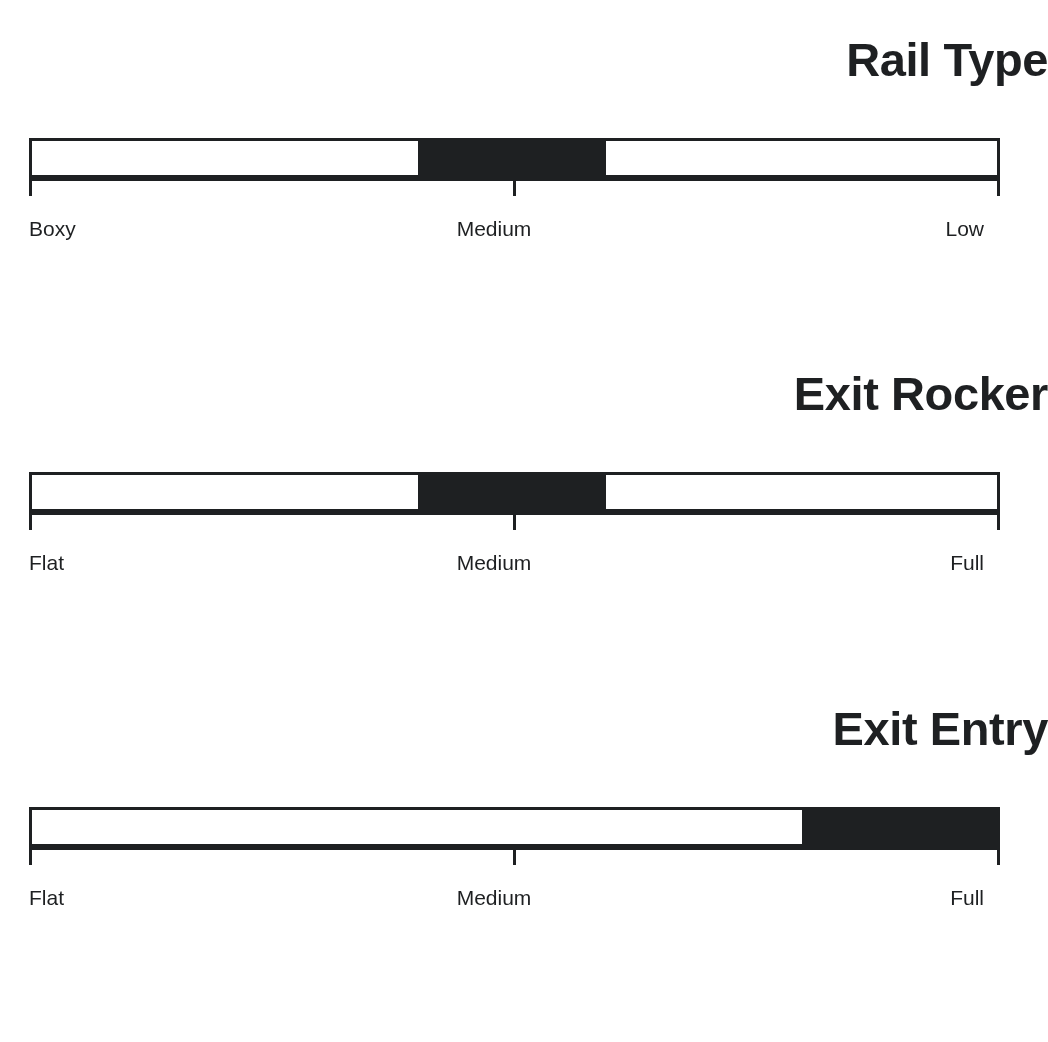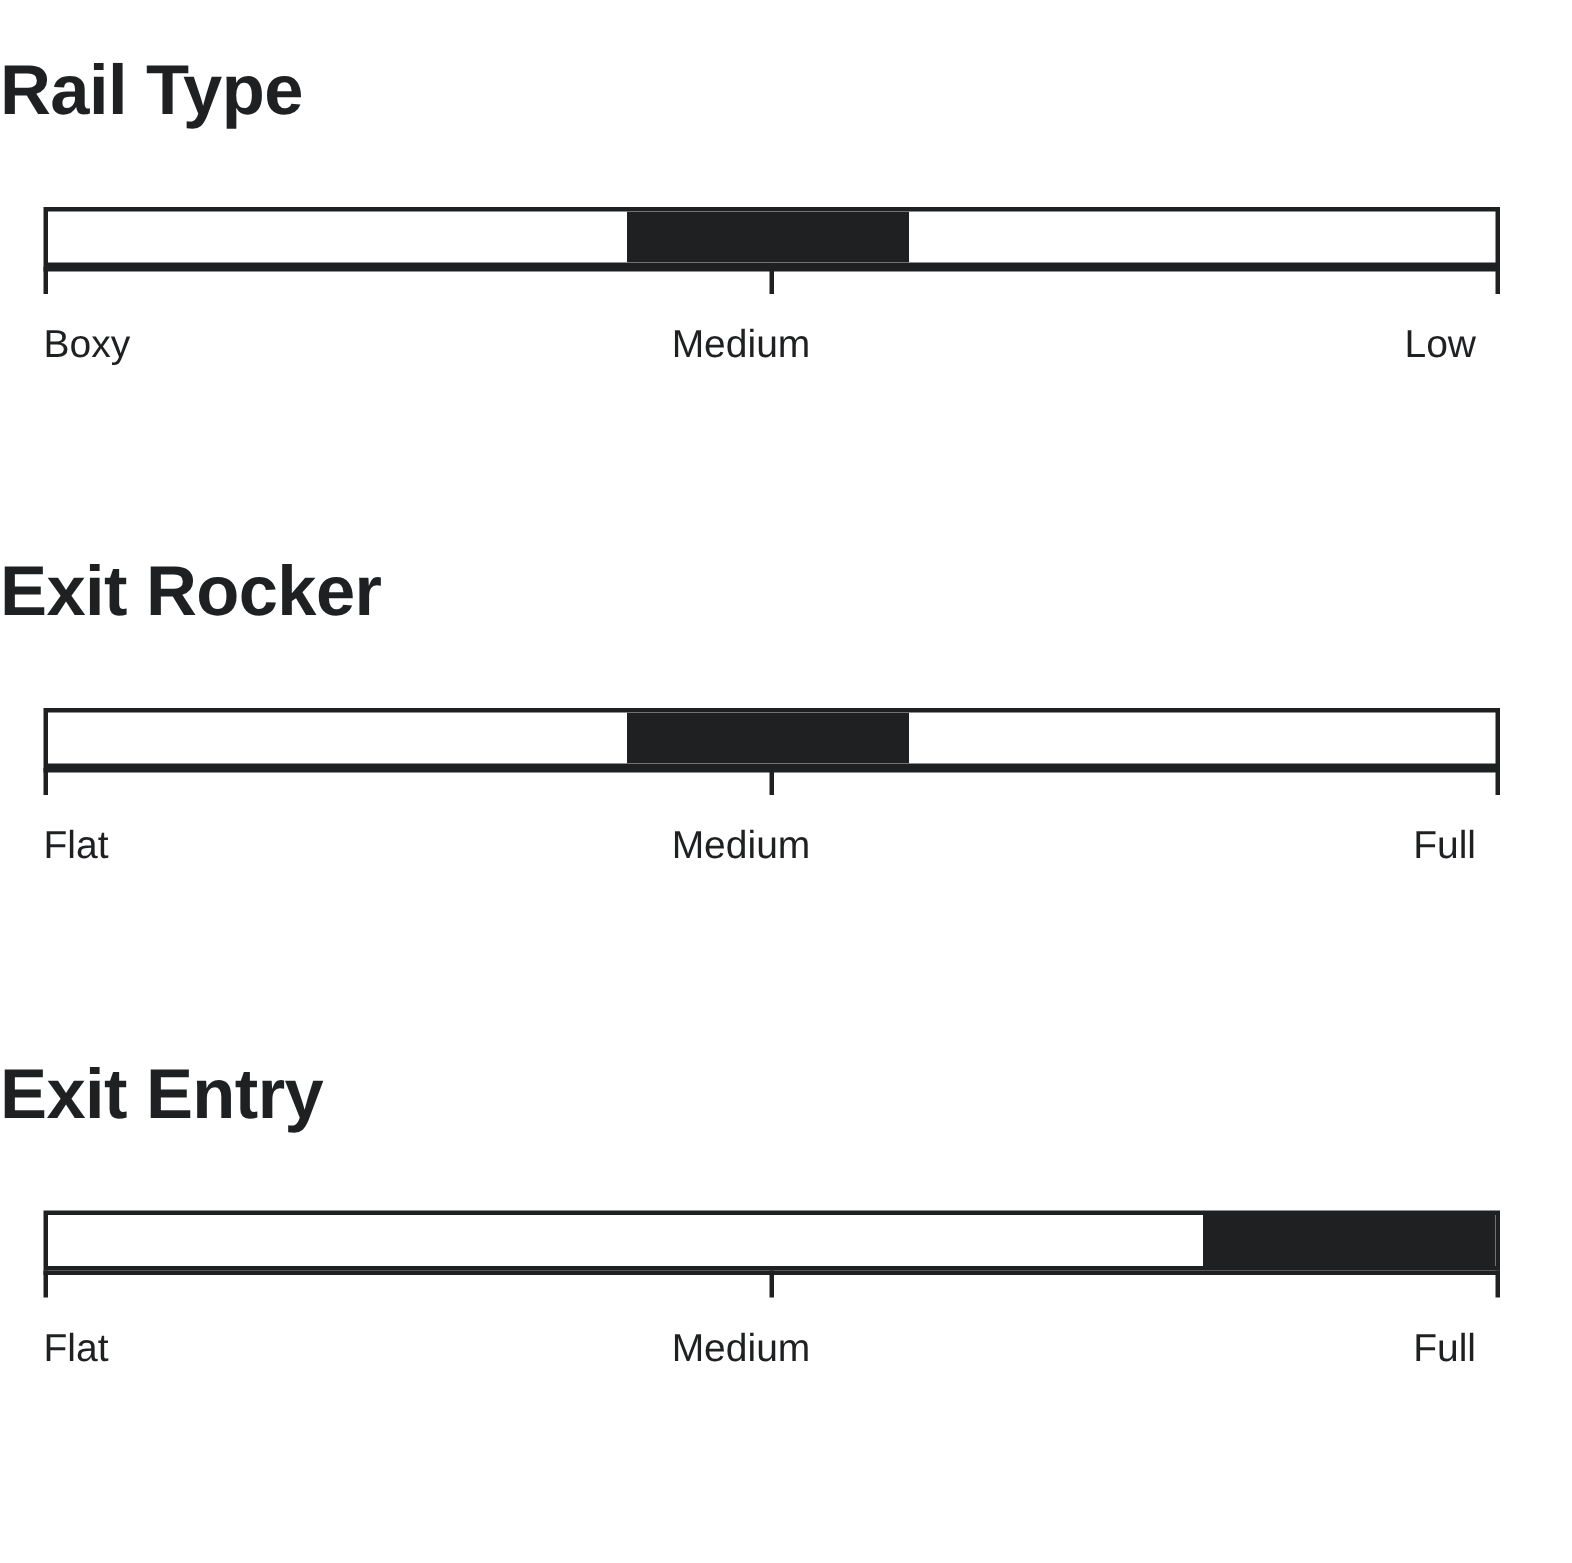--- a/index.html
+++ b/index.html
@@ -20,21 +20,21 @@
     width: 1048px;
     height: 1042px;
     background: #ffffff;
   }
   .scale-block {
     position: absolute;
     left: 0;
     width: 1048px;
   }
   .scale-title {
-    text-align: left;
+    text-align: right;
     font-size: 47px;
     font-weight: bold;
     letter-spacing: -0.4px;
     color: #1e2022;
     line-height: 1;
     margin: 0;
     padding: 0;
   }
   .scale-graphic {
     position: relative;
@@ -81,21 +81,21 @@
   .tick-end   { left: 968px; }
   .labels {
     position: relative;
     width: 971px;
     height: 34px;
     margin-top: 14px;
   }
   .axis-label {
     position: absolute;
     top: 0;
-    font-size: 26px;
+    font-size: 21px;
     font-weight: normal;
     color: #1e2022;
     line-height: 34px;
     white-space: nowrap;
   }
   .label-start  { left: 0; }
   .label-mid    { left: 465px; transform: translateX(-50%); }
   .label-end    { right: 16px; }
 </style>
 </head>

